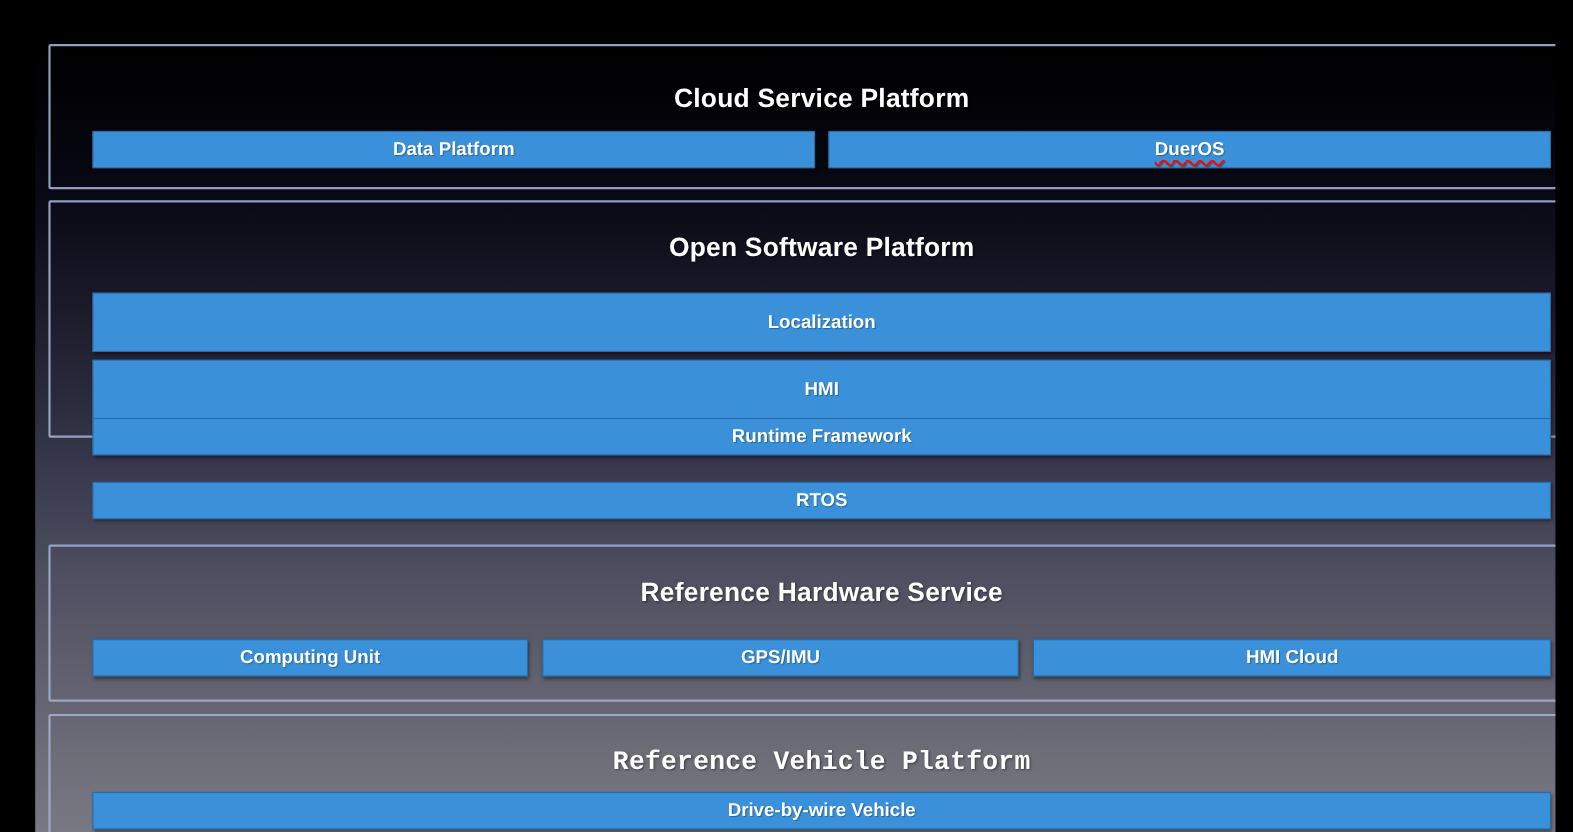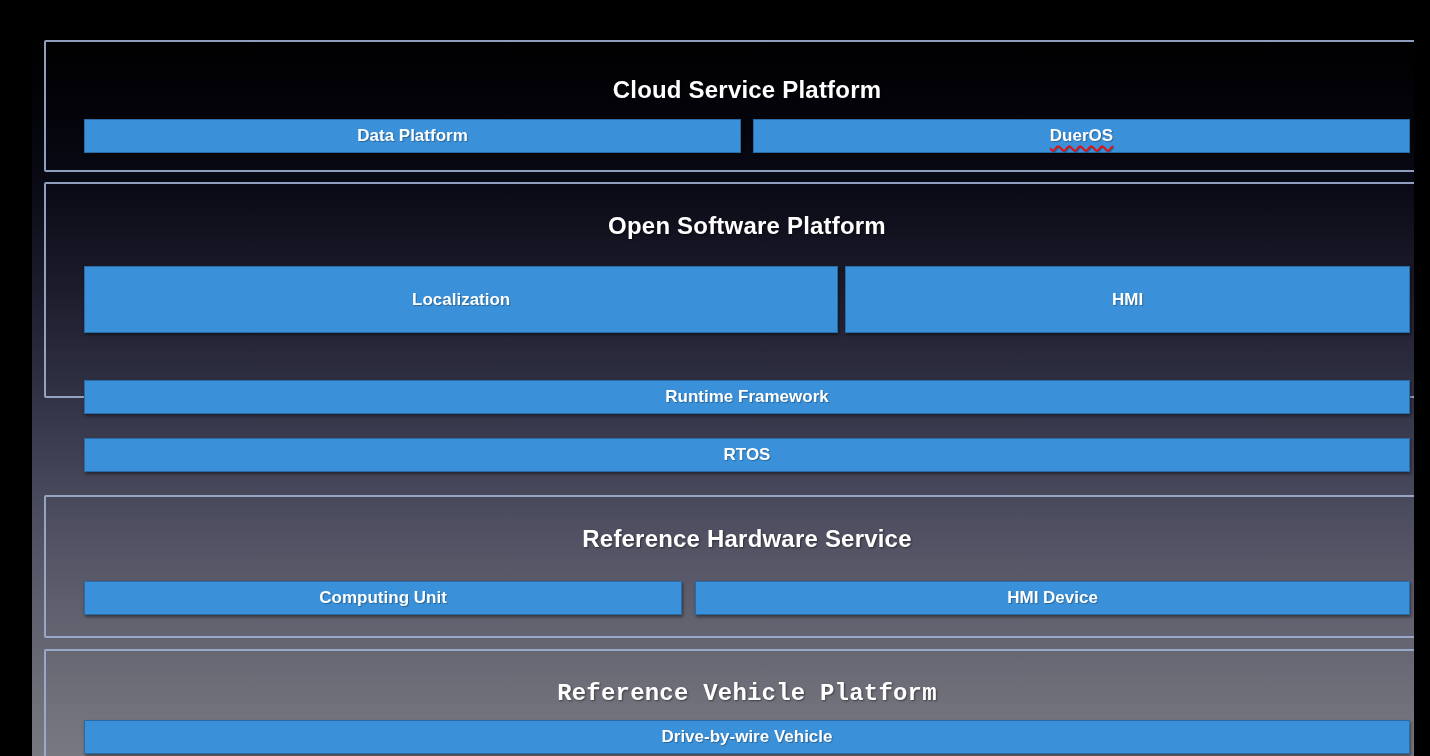--- a/index.html
+++ b/index.html
@@ -62,21 +62,21 @@
   
   .p-cloud    { top: 8px;   height: 132px; }
   .p-software { top: 150px; height: 216px; }
   .p-hardware { top: 463px; height: 143px; }
   .p-vehicle  { top: 617px; height: 131px; }
   .t-cloud    { top: 18px; }
   .t-software { top: 12px; }
   .t-hardware { top: 12px; }
   .t-vehicle  { top: 13px; font-family: Liberation Mono, monospace; }
   .r-cloud    { top: 61px;  height: 46px;  gap: 12px; }
-  .r-sw-main  { top: 66px;  height: 99px;  gap: 7px; }
+  .r-sw-main  { top: 66px;  height: 99px;  gap: 7px; flex-direction: column; }
   .r-runtime  { top: 180px; height: 47px; }
   .r-rtos     { top: 238px; height: 44px; }
   .r-hw       { top: 68px;  height: 46px;  gap: 13px; }
   .r-veh      { top: 53px;  height: 45px; }
   .w-loc  { flex: 494 1 0; }
   .w-ctl  { flex: 482 1 0; }
   .w-hmi  { flex: 364 1 0; }
   .w-cu   { flex: 401 1 0; }
   .w-gps  { flex: 443 1 0; }
   .w-hmid { flex: 484 1 0; }
@@ -114,21 +114,22 @@
     </div>
     <div class="row r-rtos">
       <div class="box grow-1">RTOS</div>
     </div>
   </section>
 
   <section class="panel p-hardware">
     <div class="panel-title t-hardware">Reference Hardware Service</div>
     <div class="row r-hw">
       <div class="box w-cu">Computing Unit</div>
-      <div class="box w-hmid">HMI Device</div>
+      <div class="box w-gps">GPS/IMU</div>
+      <div class="box w-hmid">HMI Cloud</div>
     </div>
   </section>
 
   <section class="panel p-vehicle">
     <div class="panel-title t-vehicle">Reference Vehicle Platform</div>
     <div class="row r-veh">
       <div class="box grow-1">Drive-by-wire Vehicle</div>
     </div>
   </section>
 

